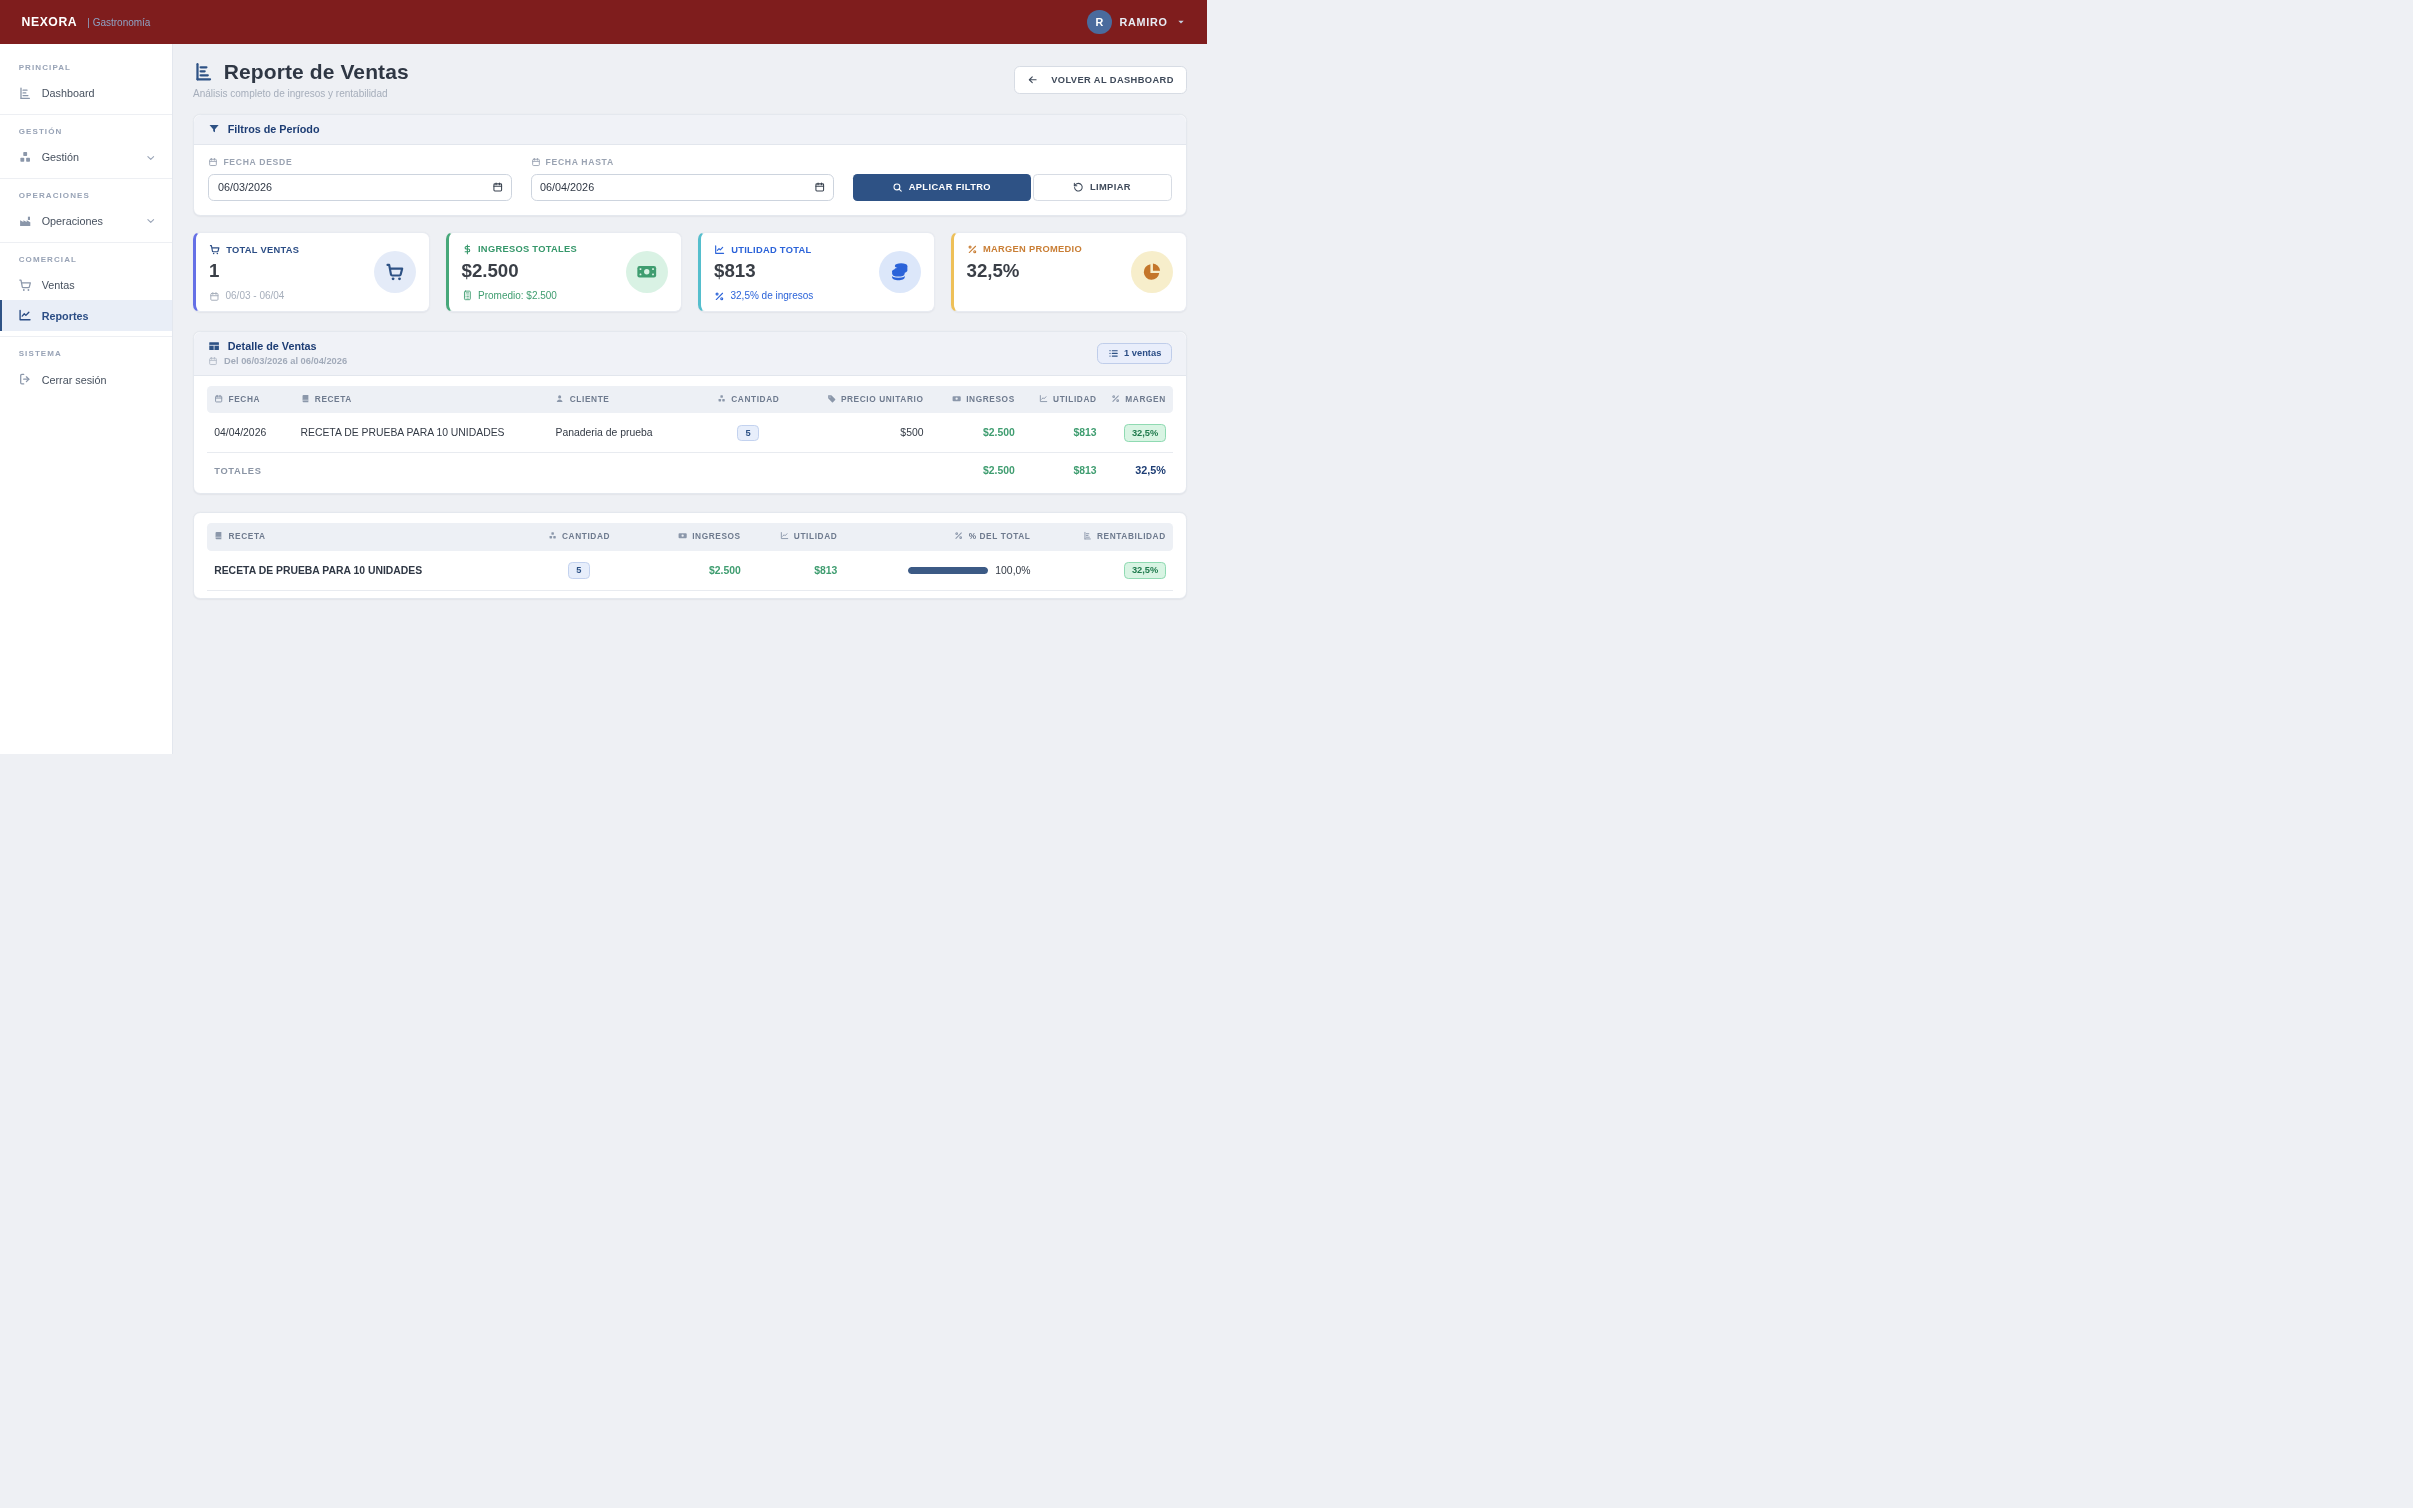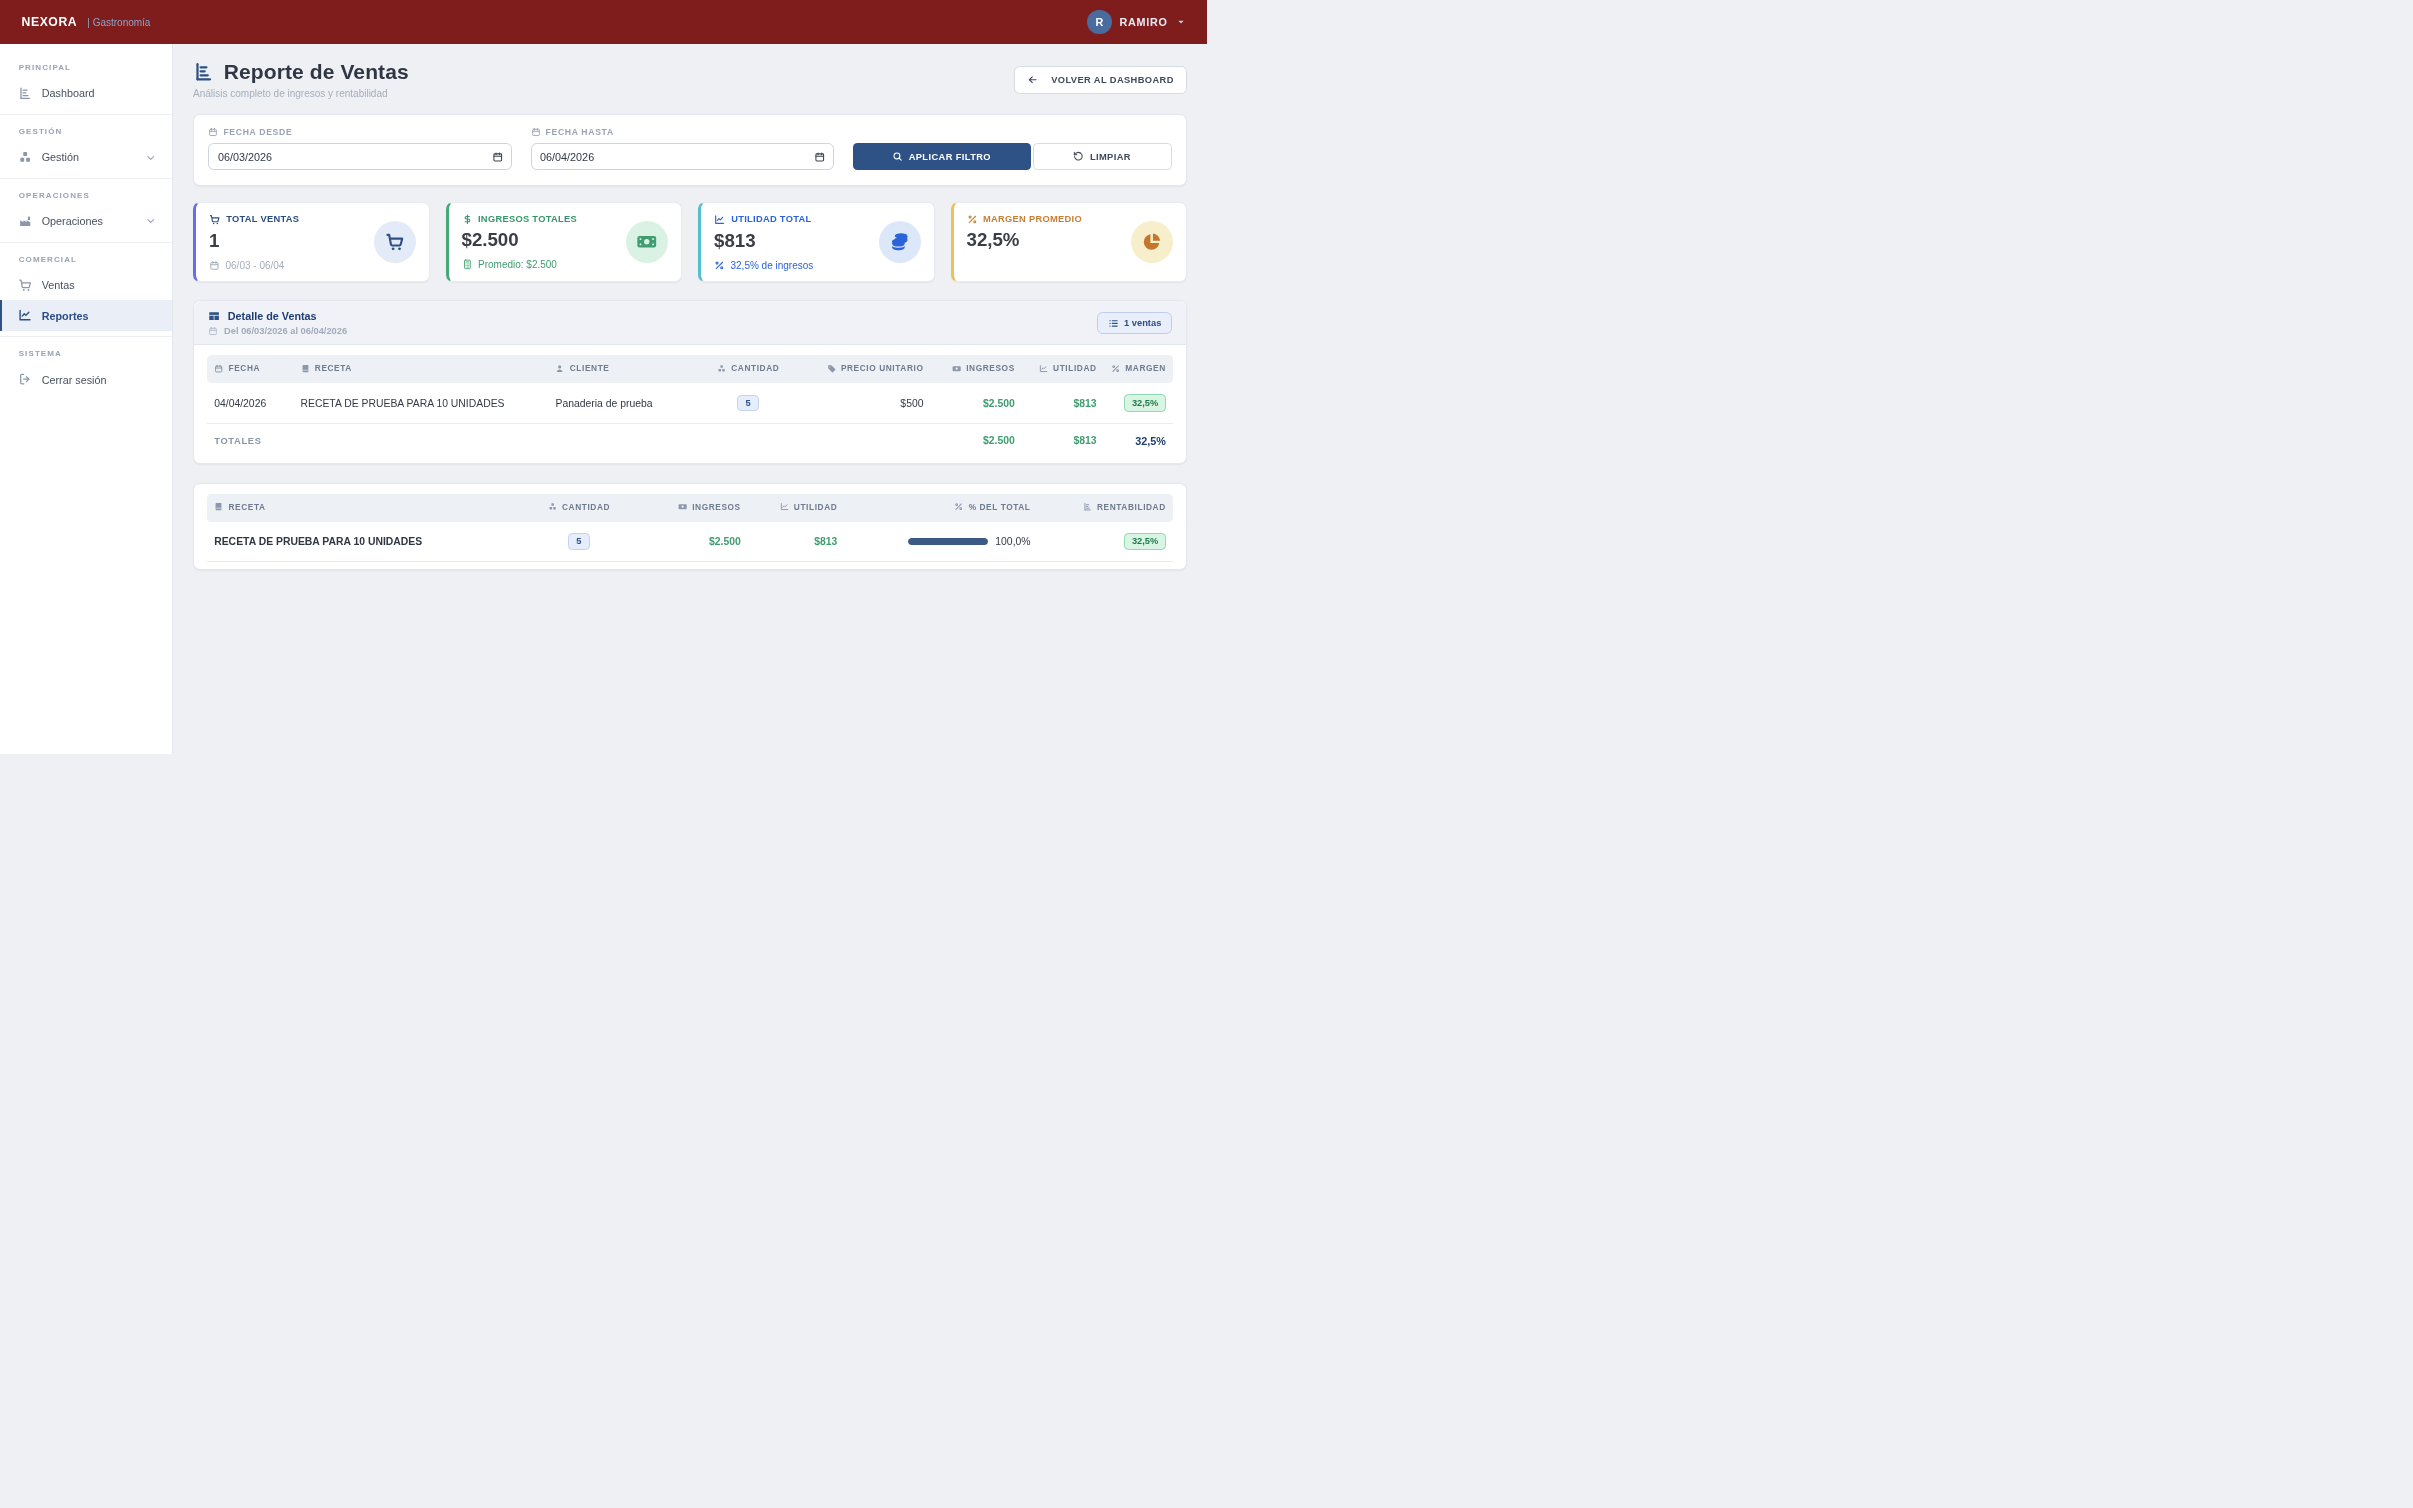--- a/index.html
+++ b/index.html
@@ -70,21 +70,21 @@
   .head-col { display:flex; flex-direction:column; gap:3.6px; }
   .head-line { display:flex; align-items:flex-start; gap:7.2px; }
   .head-sub { display:flex; align-items:center; gap:5.7px; font-size:9.3px; font-weight:bold; color:#a2abba; }
   .head-sub .ico { color:#b3bbc8; }
   .count-badge { margin-left:auto; display:flex; align-items:center; gap:5.7px; background:#e9eefb; border:0.7px solid #bfcdea; border-radius:5.7px; padding:4.3px 9.3px; font-size:9.3px; font-weight:bold; color:#2b4d85; }
   .table-wrap { padding:10px 13px 7.2px; }
   table { width:100%; border-collapse:collapse; }
   thead th { background:#edf0f5; padding:8px 7.2px; font-size:8.3px; font-weight:bold; letter-spacing:0.6px; color:#6e7a8e; text-align:left; white-space:nowrap; }
   thead th:first-child { border-radius:4.3px 0 0 4.3px; }
   thead th:last-child { border-radius:0 4.3px 4.3px 0; }
-  thead th .th-in { display:inline-flex; align-items:flex-end; gap:5px; }
+  thead th .th-in { display:inline-flex; align-items:flex-start; gap:5px; }
   thead th .ico { color:#8b97aa; }
   tbody td { padding:10.8px 7.2px; font-size:10.4px; color:#333a45; border-bottom:0.7px solid #e8ebf0; }
   .al-c { text-align:center; } .al-r { text-align:right; }
   th.al-c .th-in { justify-content:center; } th.al-r { text-align:right; }
   .qty-badge { display:inline-block; background:#e7eefb; border:0.7px solid #c3d2ef; border-radius:4.3px; padding:2.2px 7.2px; font-size:9.3px; font-weight:bold; color:#2d5286; }
   .green { color:#3f9d70; font-weight:bold; }
   .margin-badge { display:inline-block; background:#d8f4e3; border:0.7px solid #8fdab2; border-radius:4.3px; padding:2.9px 6.5px; font-size:9.3px; font-weight:bold; color:#1f7a4d; }
   tr.totals td { border-bottom:none; border-top:1.4px solid #dfe3ea; padding:10.8px 7.2px 9.3px; }
   .totals-label { font-size:9.3px; font-weight:bold; letter-spacing:0.7px; color:#8b95a5; }
   .totals-margin { color:#1d3d74; font-weight:bold; font-size:10.8px; }
@@ -224,20 +224,28 @@
           <svg width="11.5" height="11.5" viewBox="0 0 24 24" fill="none" stroke="currentColor" stroke-width="2.3" stroke-linecap="round" stroke-linejoin="round">
               <path d="M19 12H5"></path>
               <path d="M11 18l-6-6 6-6"></path>
             </svg>
         </span>
         <span>VOLVER AL DASHBOARD</span>
       </button>
     </div>
 
     <section class="card filter-card">
+      <div class="card-head">
+        <span class="ico">
+          <svg width="12.2" height="12.2" viewBox="0 0 24 24" fill="currentColor">
+              <path d="M3 4h18l-7.2 8.2V18l-3.6-1.9v-3.9z"></path>
+            </svg>
+        </span>
+        <span>Filtros de Período</span>
+      </div>
       <div class="filter-body">
         <div class="field">
           <div class="field-label">
             <span class="ico">
               <svg width="10" height="10" viewBox="0 0 24 24" fill="none" stroke="currentColor" stroke-width="2.2" stroke-linecap="round">
                   <rect x="4" y="5.5" width="16" height="15" rx="2"></rect>
                   <path d="M4 10.5h16"></path>
                   <path d="M8.5 3.5v4M15.5 3.5v4"></path>
                 </svg>
             </span>

